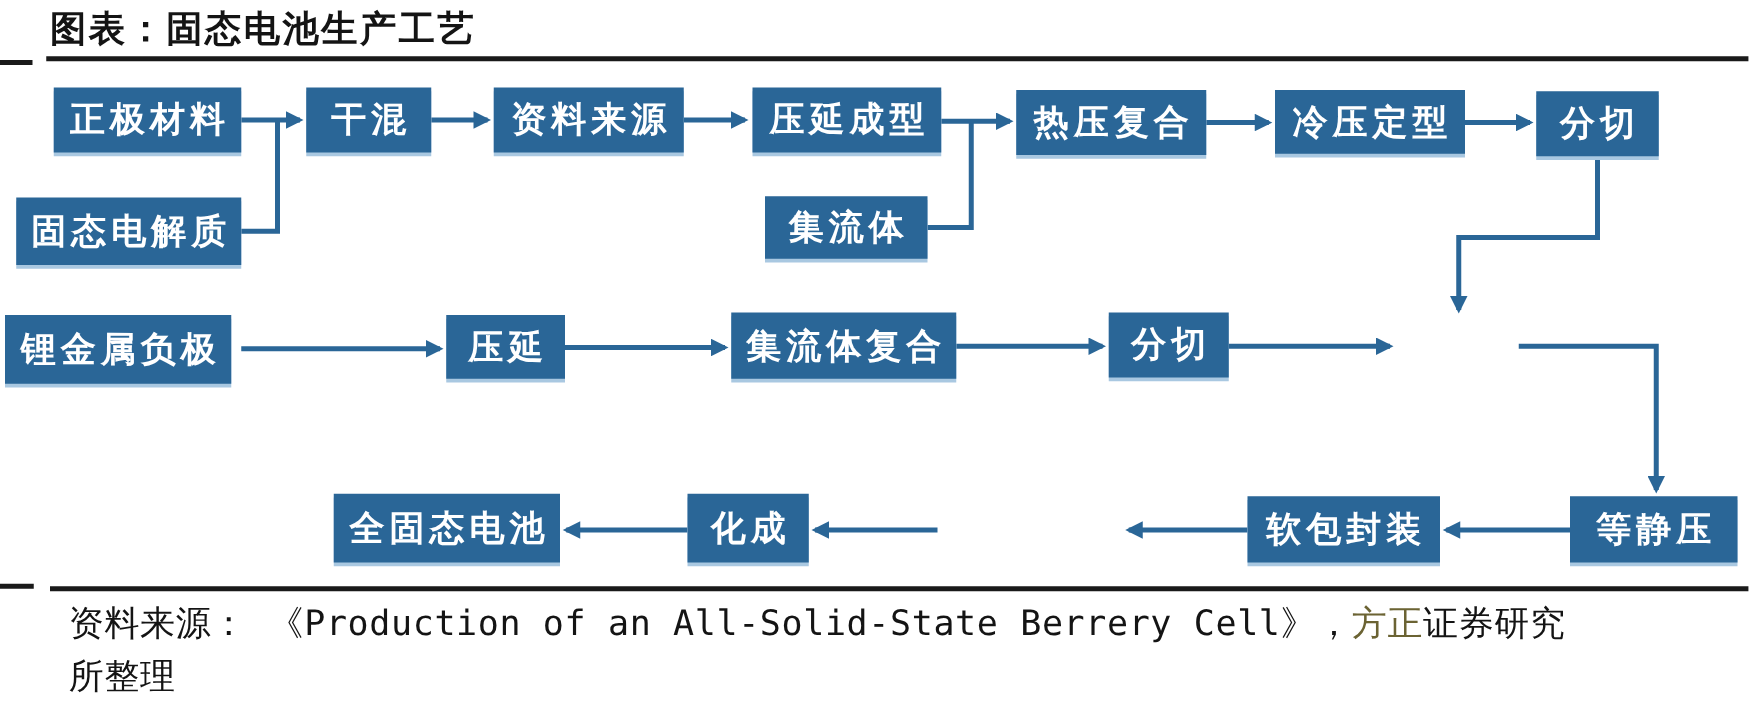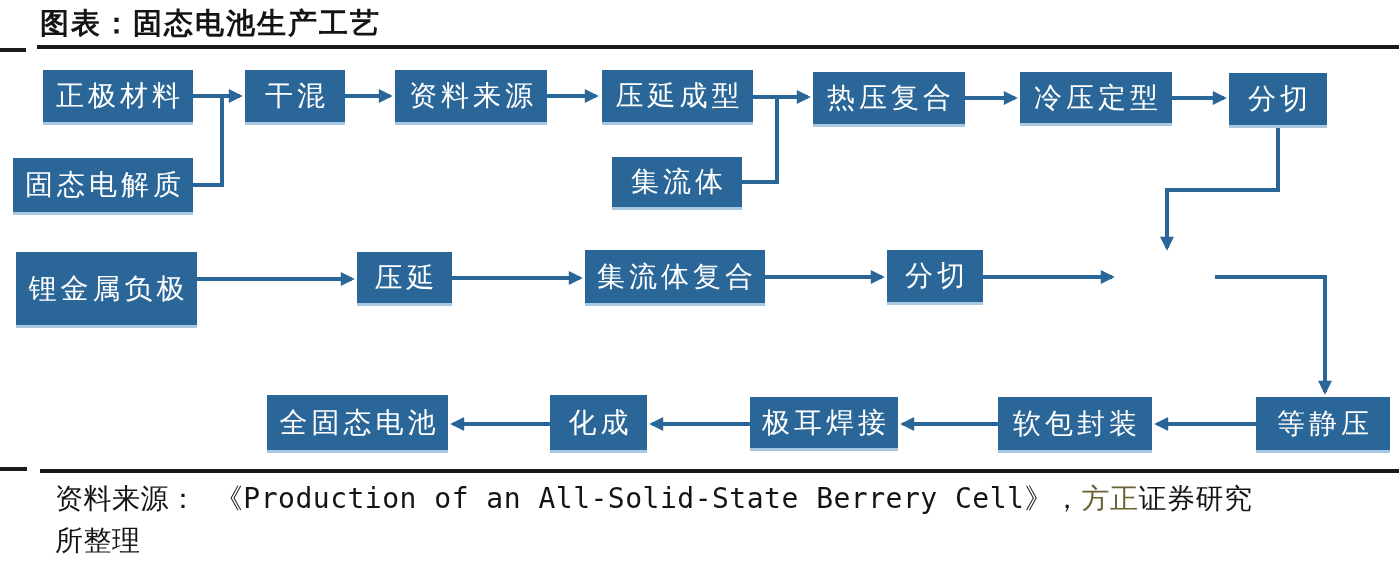--- a/index.html
+++ b/index.html
@@ -22,35 +22,35 @@
   .rule-top-short{left:0;top:48px;width:26px;height:4px;}
   .rule-top-long{left:37px;top:45px;width:1362px;height:4px;}
   .rule-bottom-short{left:0;top:467px;width:27px;height:4px;}
   .rule-bottom-long{left:40px;top:469px;width:1359px;height:4px;}
   .connectors{position:absolute;left:0;top:0;width:1399px;height:574px;z-index:1;}
   .cline{stroke:var(--blue);stroke-width:4;fill:none;}
   .ahead{fill:var(--blue);}
   .node{
     position:absolute;z-index:2;background:var(--blue);color:#ffffff;
     display:flex;align-items:center;justify-content:center;
-    font-size:28px;font-weight:normal;letter-spacing:4px;text-indent:4px;
+    font-size:28px;font-weight:bold;letter-spacing:4px;text-indent:4px;
     box-shadow:0 3px 0 0 var(--edge);
     white-space:nowrap;
   }
   
   .n-cathode{left:43px;top:70px;width:150px;height:52px;}
   .n-electrolyte{left:13px;top:158px;width:180px;height:54px;}
   .n-drymix{left:245px;top:70px;width:100px;height:52px;}
   .n-extrusion{left:395px;top:70px;width:152px;height:52px;}
   .n-calform{left:602px;top:70px;width:151px;height:52px;}
   .n-collector{left:612px;top:157px;width:130px;height:50px;}
   .n-hotpress{left:813px;top:72px;width:152px;height:52px;}
   .n-coldpress{left:1020px;top:72px;width:152px;height:51px;}
   .n-slit1{left:1229px;top:73px;width:98px;height:52px;}
-  .n-anode{left:16px;top:252px;width:181px;height:73px;text-align:right;}
+  .n-anode{left:4px;top:252px;width:181px;height:55px;text-align:right;}
   .n-calender{left:357px;top:252px;width:95px;height:51px;}
   .n-colam{left:585px;top:250px;width:180px;height:53px;text-align:right;}
   .n-slit2{left:887px;top:250px;width:96px;height:52px;}
   .n-stack{left:1117px;top:253px;width:98px;height:50px;}
   .n-isostatic{left:1256px;top:397px;width:134px;height:53px;}
   .n-pouch{left:998px;top:397px;width:154px;height:53px;}
   .n-tabweld{left:750px;top:397px;width:148px;height:51px;}
   .n-formation{left:550px;top:395px;width:97px;height:55px;}
   .n-battery{left:267px;top:395px;width:181px;height:55px;}
   .source{
@@ -103,21 +103,20 @@
   <div class="node n-collector">集流体</div>
   <div class="node n-hotpress">热压复合</div>
   <div class="node n-coldpress">冷压定型</div>
   <div class="node n-slit1">分切</div>
   <div class="node n-anode">锂金属负极</div>
   <div class="node n-calender">压延</div>
   <div class="node n-colam">集流体复合</div>
   <div class="node n-slit2">分切</div>
   <div class="node n-isostatic">等静压</div>
   <div class="node n-pouch">软包封装</div>
-  <div class="node n-tabweld">极耳焊接</div>
   <div class="node n-formation">化成</div>
   <div class="node n-battery">全固态电池</div>
 
   <div class="rule rule-bottom-short"></div>
   <div class="rule rule-bottom-long"></div>
 
   <div class="source"><span>资料来源：</span> <span>《Production of an All-Solid-State Berrery Cell》，</span><span class="brand">方正</span><span>证券研究所整理</span></div>
 
 </div>
 

